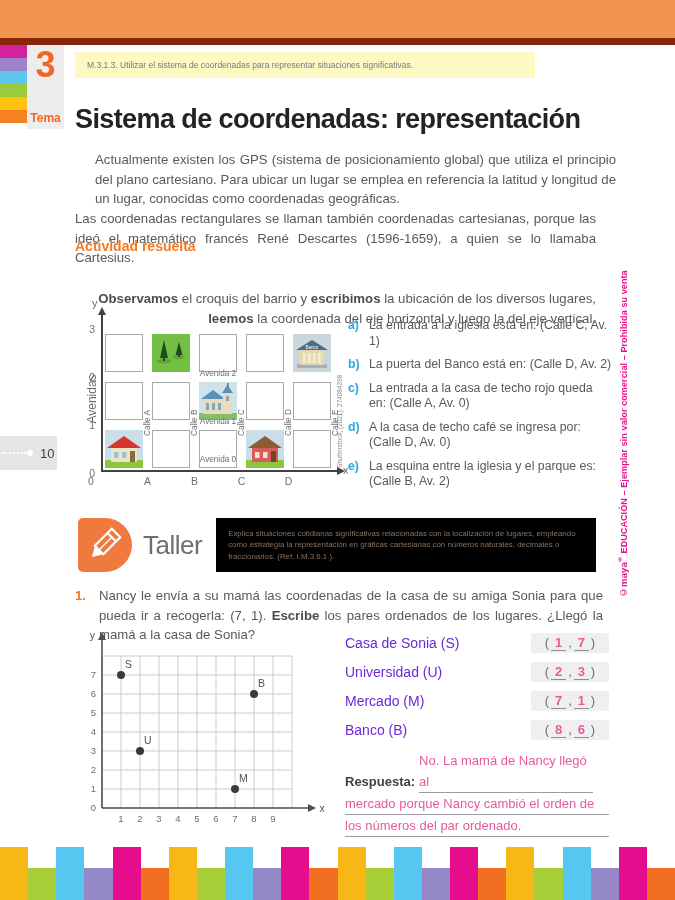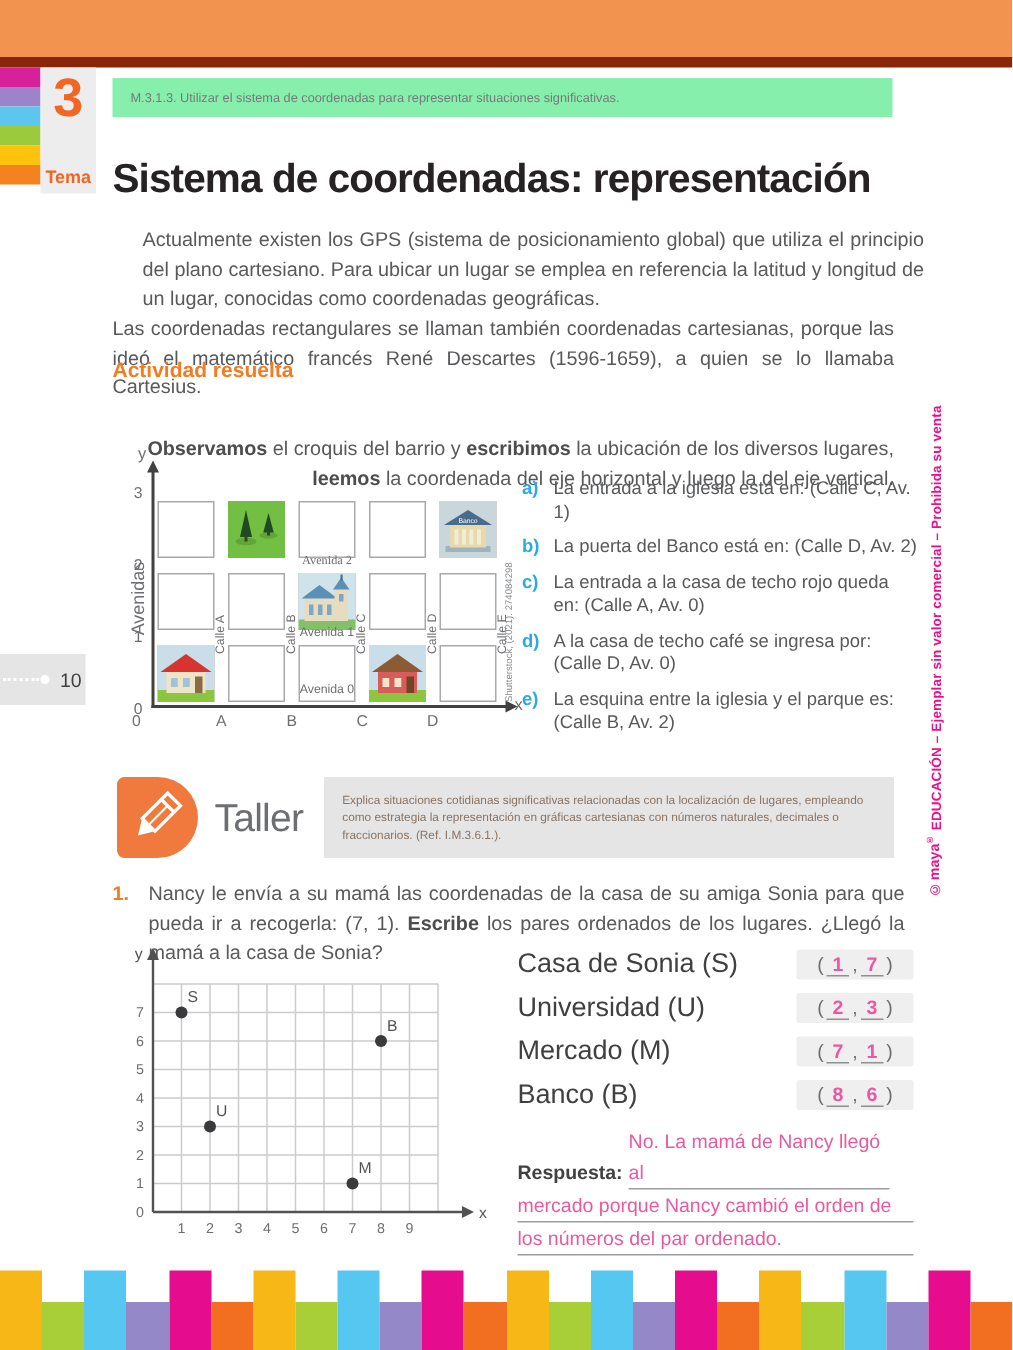--- a/index.html
+++ b/index.html
@@ -12,21 +12,21 @@
 
   
   .tab-blocks{position:absolute;left:0;top:45px;width:27px;}
   .tab-block{width:27px;height:13px;}
   .tema-box{position:absolute;left:27px;top:45px;width:37px;height:78px;background:#EDEDEE;
             display:flex;flex-direction:column;align-items:center;justify-content:space-between;padding:2px 0 4px;}
   .tema-num{color:#F26522;font-size:36px;font-weight:bold;line-height:36px;}
   .tema-lbl{color:#F26522;font-size:12px;font-weight:bold;}
 
   
-  .eyebrow{position:absolute;left:75px;top:52px;width:520px;height:26px;background:#86efac;
+  .eyebrow{position:absolute;left:75px;top:52px;width:460px;height:26px;background:#fef9c3;
            display:flex;align-items:center;padding-left:12px;box-sizing:border-box;
            font-size:8.5px;color:#77787B;}
 
   .title{position:absolute;left:75px;top:86px;width:540px;font-size:27px;font-weight:bold;
          color:#262223;letter-spacing:-0.6px;}
 
   .para{position:absolute;left:75px;width:521px;font-size:13.2px;line-height:19.5px;text-align:justify;}
   .p1{top:137px;margin-left:20px;} .p2{top:196px;}
   .act-h{position:absolute;left:75px;top:238px;font-size:14px;font-weight:bold;color:#F47B20;}
   .p3{top:276px;text-align:right;}
@@ -66,36 +66,36 @@
   
   .page-tab{position:absolute;left:0;top:436px;width:57px;height:34px;background:#e5e5e5;
             display:flex;align-items:center;}
   .leader{width:24px;border-top:2px dotted #fff;margin-left:2px;}
   .leaddot{width:6px;height:6px;border-radius:50%;background:#fff;margin-left:1px;}
   .pagenum{margin-left:7px;font-size:13px;color:#3F4041;}
 
   
   .taller{position:absolute;left:75px;top:514px;width:521px;height:62px;display:flex;align-items:center;}
   .taller-label{font-size:26px;color:#6D6E71;margin:0 14px 0 6px;letter-spacing:-0.5px;}
-  .taller-desc{flex:1;height:54px;background:#e5e5e5;box-sizing:border-box;
+  .taller-desc{flex:1;height:54px;background:#000000;box-sizing:border-box;
                padding:8px 12px;font-size:7.9px;line-height:11.5px;color:#8A7361;
                display:flex;align-items:center;}
 
   
   .exercise{position:absolute;left:75px;top:586px;width:528px;display:flex;gap:8px;
             font-size:13.2px;line-height:19.5px;}
   .ex-num{color:#F47B20;font-weight:bold;min-width:16px;}
 
   
   .chart{position:absolute;left:72px;top:628px;}
 
   
   .answers{position:absolute;left:345px;top:634px;width:264px;}
   .ans-row{display:flex;align-items:center;justify-content:space-between;margin-bottom:12px;height:17px;}
-  .ans-label{font-size:18px;color:#404040;}
+  .ans-label{font-size:14px;color:#6d28d9;}
   .pairbox{background:#EFEFF0;border-radius:2px;padding:2px 7px;font-size:13px;color:#6D6E71;
            display:flex;align-items:center;gap:2px;width:64px;justify-content:center;box-sizing:content-box;}
   .pnum{display:inline-block;min-width:15px;text-align:center;color:#E8599F;font-weight:bold;
         border-bottom:1px solid #8E9093;line-height:15px;}
   .resp{margin-top:8px;font-size:13px;line-height:21px;}
   .resp-label{font-weight:bold;color:#414142;}
   .resp-line{color:#E8599F;border-bottom:1px solid #9B9DA0;display:block;}
   .resp-first{display:inline-block;width:174px;margin-left:4px;}
 
   
@@ -230,21 +230,21 @@
           <rect x="17" y="22" width="4.5" height="6" fill="#F2E6C9"></rect>
           <rect x="25" y="21" width="5" height="11" fill="#6E4526"></rect>
         </svg>
       </div>
 
       <span class="calle-lab" style="left:72px;">Calle A</span>
       <span class="calle-lab" style="left:119px;">Calle B</span>
       <span class="calle-lab" style="left:166px;">Calle C</span>
       <span class="calle-lab" style="left:213px;">Calle D</span>
       <span class="calle-lab" style="left:260px;">Calle E</span>
-      <span class="av-lab" style="top:69px;font-family:Liberation Serif, serif;">Avenida 2</span>
+      <span class="av-lab" style="top:69px;">Avenida 2</span>
       <span class="av-lab" style="top:117px;">Avenida 1</span>
       <span class="av-lab" style="top:155px;">Avenida 0</span>
 
       <span class="cro-ytick" style="top:23px;">3</span>
       <span class="cro-ytick" style="top:71px;">2</span>
       <span class="cro-ytick" style="top:119px;">1</span>
       <span class="cro-ytick" style="top:167px;">0</span>
       <span class="cro-xtick" style="left:16px;">0</span>
       <span class="cro-xtick" style="left:72.5px;">A</span>
       <span class="cro-xtick" style="left:119.5px;">B</span>

